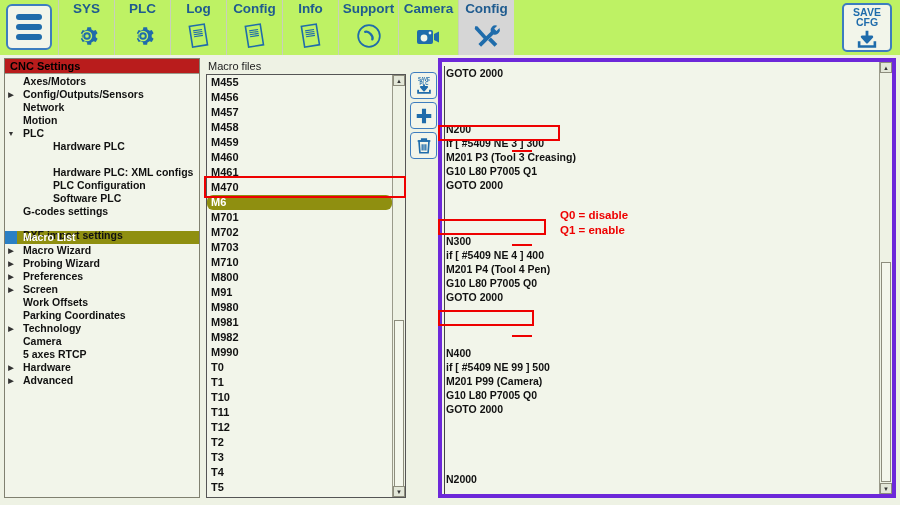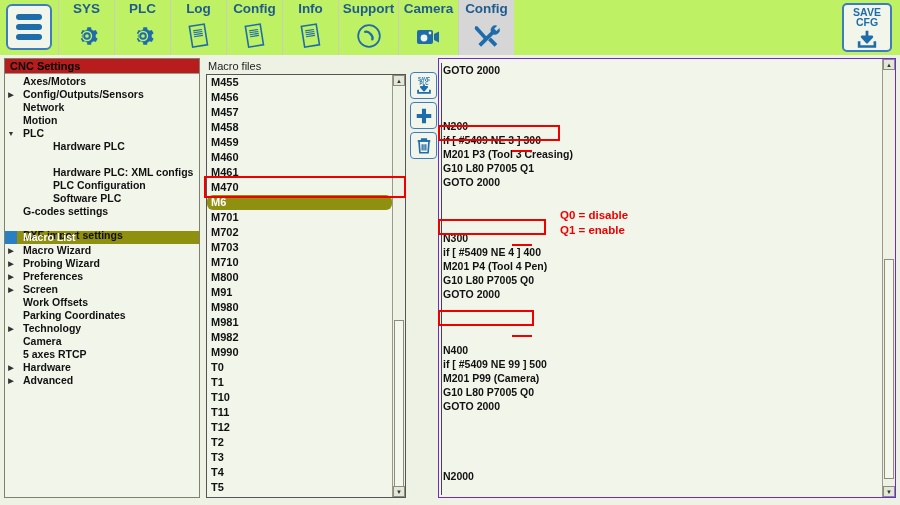--- a/index.html
+++ b/index.html
@@ -117,21 +117,21 @@
     border: 1.5px solid #3d7dbf; border-radius: 4px; background: #f2f5ea;
     display: flex; align-items: center; justify-content: center;
   }
   .act-btn.b1 { top: 72px; }
   .act-btn.b2 { top: 102px; }
   .act-btn.b3 { top: 132px; }
 
   
   #editor-box {
     position: absolute; left: 438px; top: 58px; width: 458px; height: 440px;
-    background: #f2f5ea; border: 1px solid #6d28d9; overflow: hidden;
+    background: #f2f5ea; border: 4px solid #6d28d9; overflow: hidden;
   }
   .code-area { position: absolute; left: 0; top: 0; right: 13px; padding: 4px 0 0 4px; }
   .cline {
     height: 14px; line-height: 14px; font-size: 10.5px;
     font-weight: bold; color: #111; white-space: pre;
   }
   .cline.blank { color: transparent; }
   .caret {
     position: absolute; left: 2px; top: 4px; width: 1px; height: 432px; background: #444;
   }

